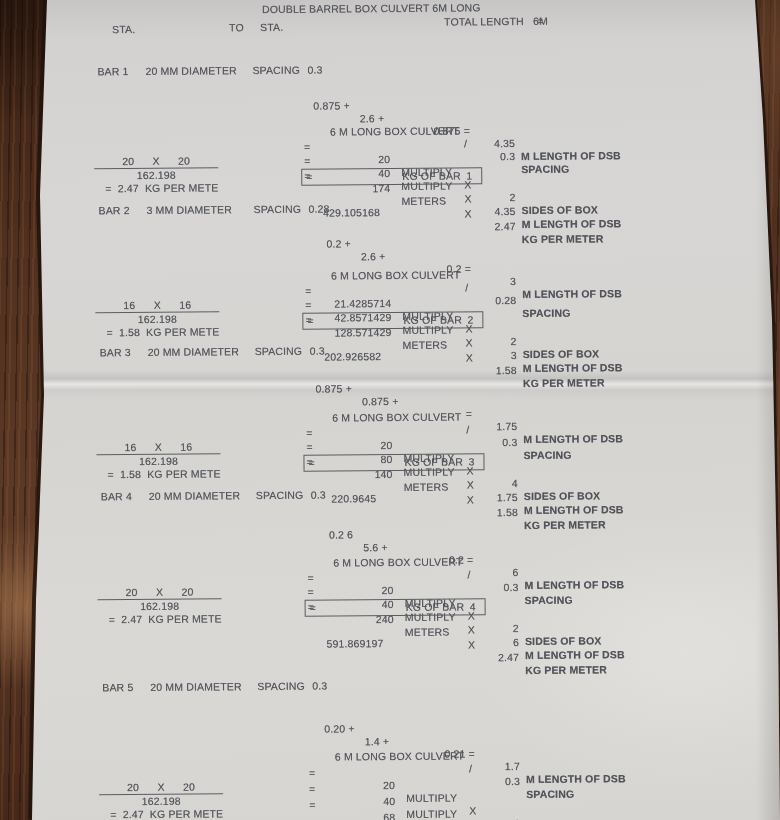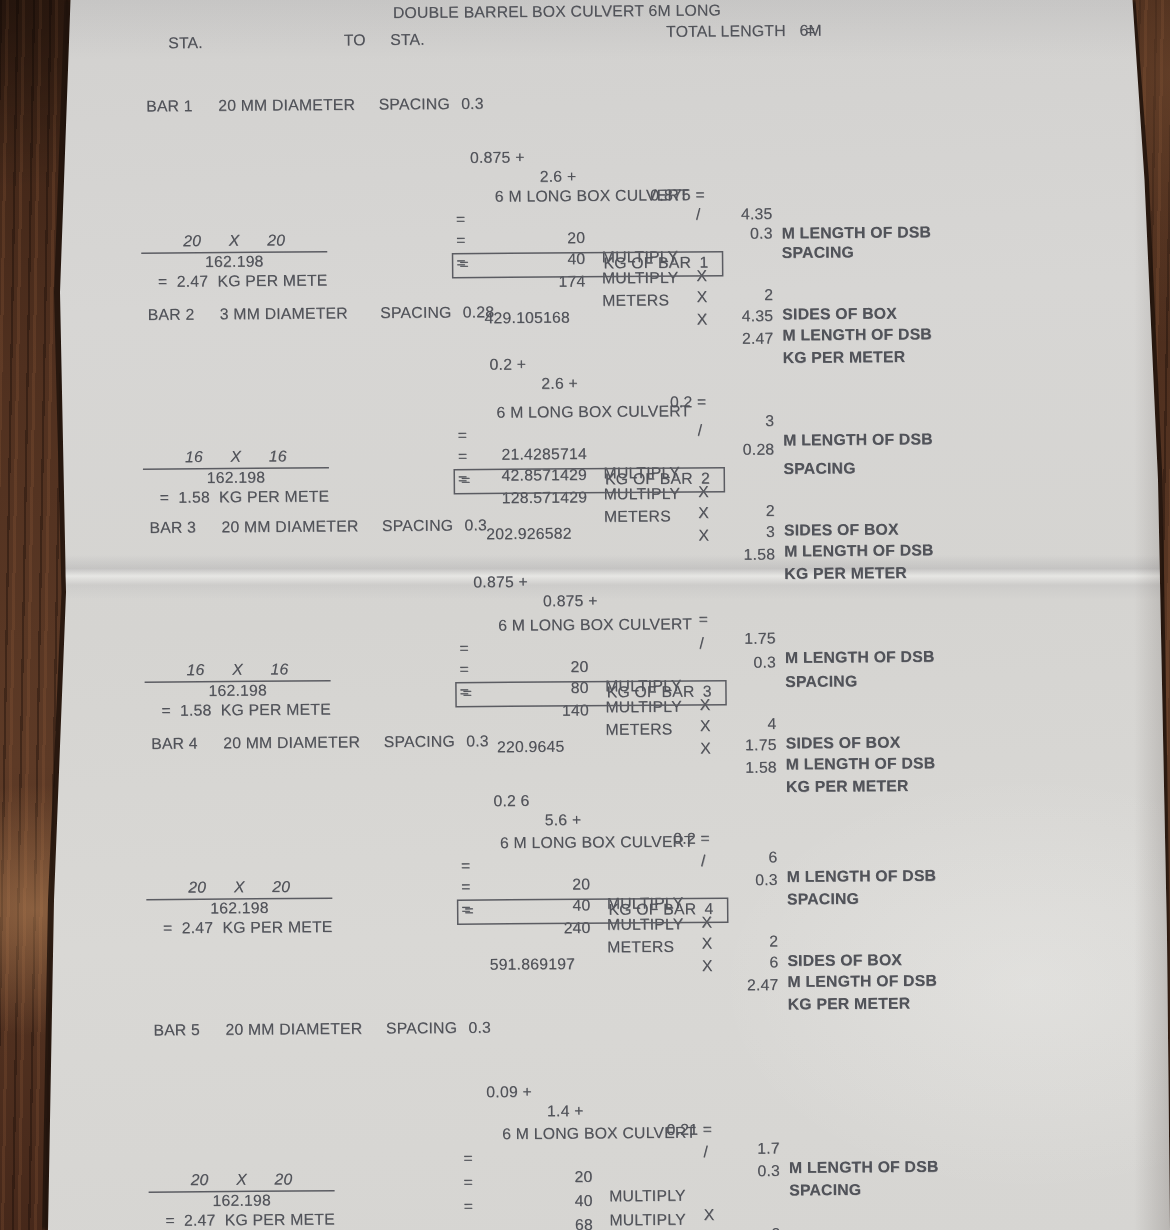--- a/index.html
+++ b/index.html
@@ -62,21 +62,21 @@
   .lblspv  { left:310px; top:0; }
 
   .sumrow { left:0; right:0; top:var(--sum); height:14px; }
   .sa { left:292px; width:60px; text-align:right; }
   .sb { left:362px; }
   .sc { left:412px; width:60px; text-align:right; }
   .rv { left:487px; width:30px; text-align:right; }
   .rt { left:523px;font-weight:bold; }
 
   .frac { left:96px; width:124px; top:calc(var(--calc) + var(--step)); }
-  .fnum { position:relative; display:block; width:124px; text-align:center; border-bottom:1.2px solid #5b5c62; height:14px;font-style:italic; }
+  .fnum { position:relative; display:block; width:124px; text-align:center; border-bottom:1.2px solid #5b5c62; height:14px; }
   .fden { position:relative; display:block; width:124px; text-align:center; height:14px; padding-top:1px; }
   .frate{ position:relative; display:block; width:150px; padding-left:11px; padding-top:1px; }
 
   .calc { left:0; right:0; top:var(--calc); height:90px; }
   .crow { left:0; right:0; height:14px; }
   .r0 { top:0; } .r1 { top:var(--step); } .r2 { top:calc(var(--step)*2); }
   .r3 { top:calc(var(--step)*3); }
   .ceq { left:306px; }
   .cv  { left:310px; width:82px; text-align:right; }
   .cvwide { left:332px; }
@@ -336,21 +336,21 @@
           </div>
         </div>
       </section>
 
       <section class="bar" style="top:679px; --sum:30px; --calc:58px; --step:16px">
         <span class="lblname">BAR 5</span>
         <span class="lbldiam">20 MM DIAMETER</span>
         <span class="lblspl">SPACING</span>
         <span class="lblspv">0.3</span>
         <div class="sumrow">
-          <span class="sa">0.09 +</span>
+          <span class="sa">0.20 +</span>
           <span class="sb">1.4 +</span>
           <span class="sc">0.21 =</span>
           <span class="rv">1.7</span>
           <span class="rt">M LENGTH OF DSB</span>
         </div>
         <div class="frac">
           <span class="fnum">20      X      20</span>
           <span class="fden">162.198</span>
           <span class="frate">=  2.47  KG PER METE</span>
         </div>

